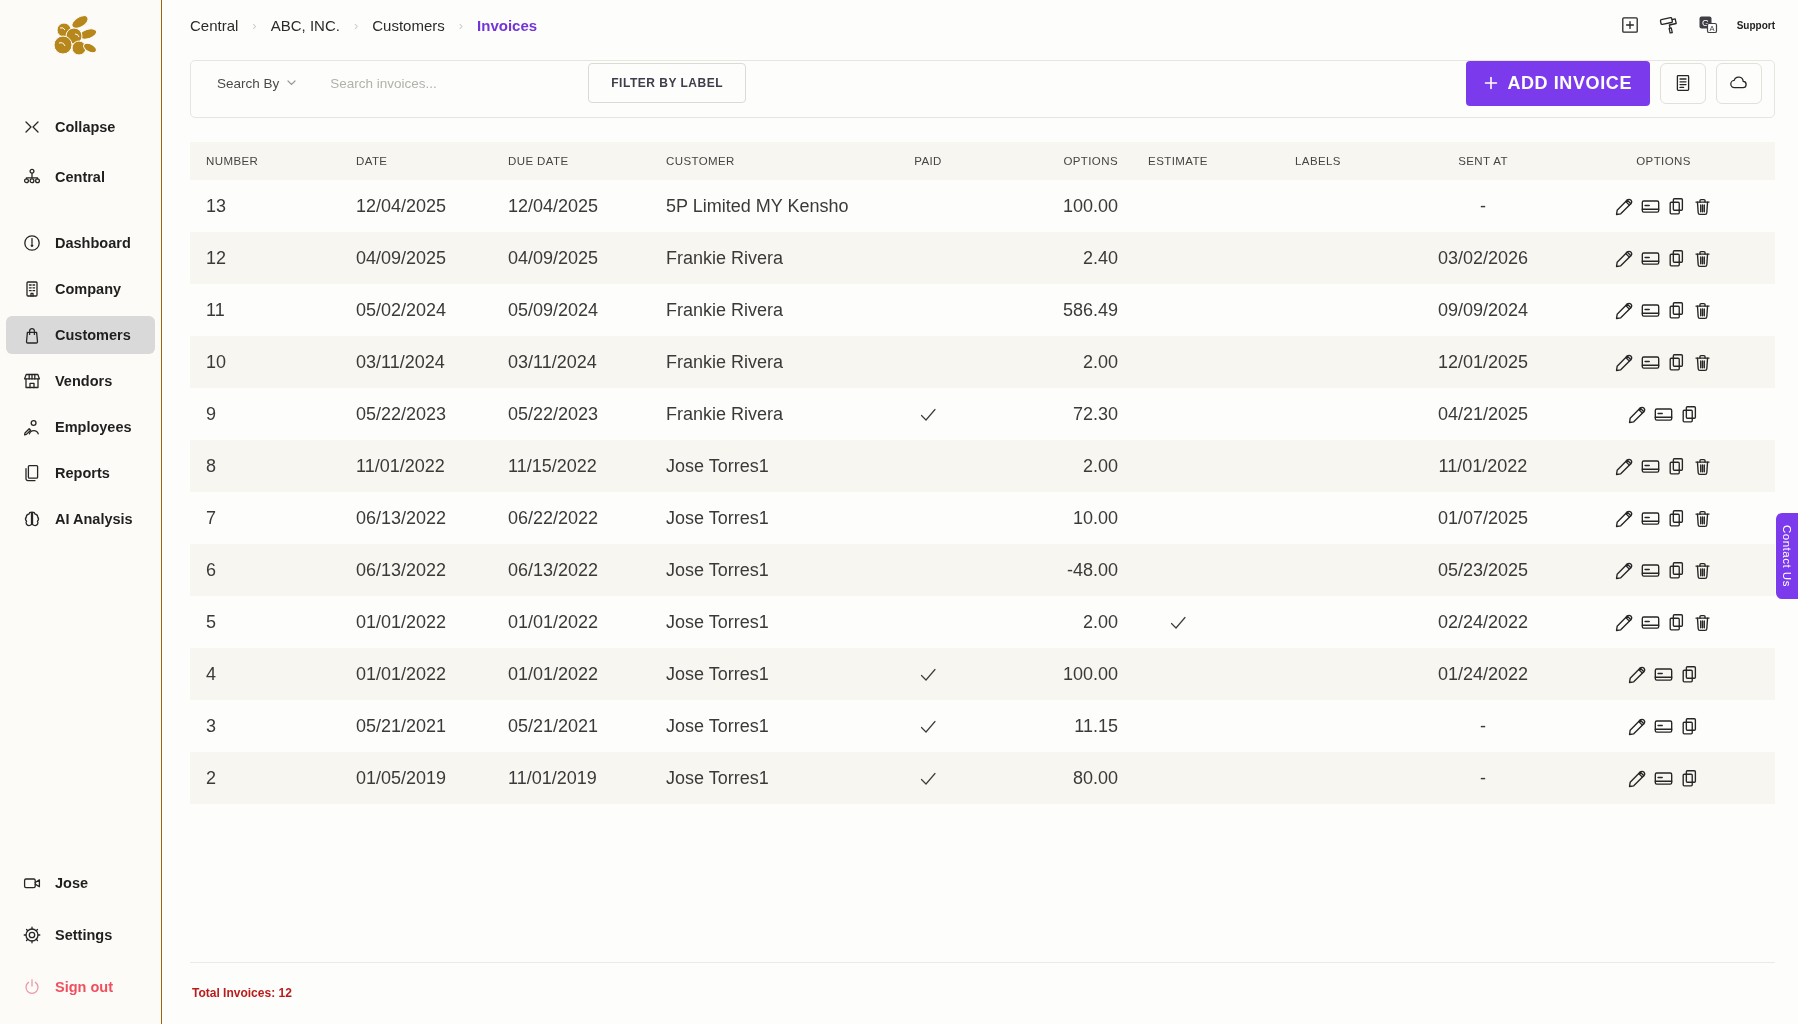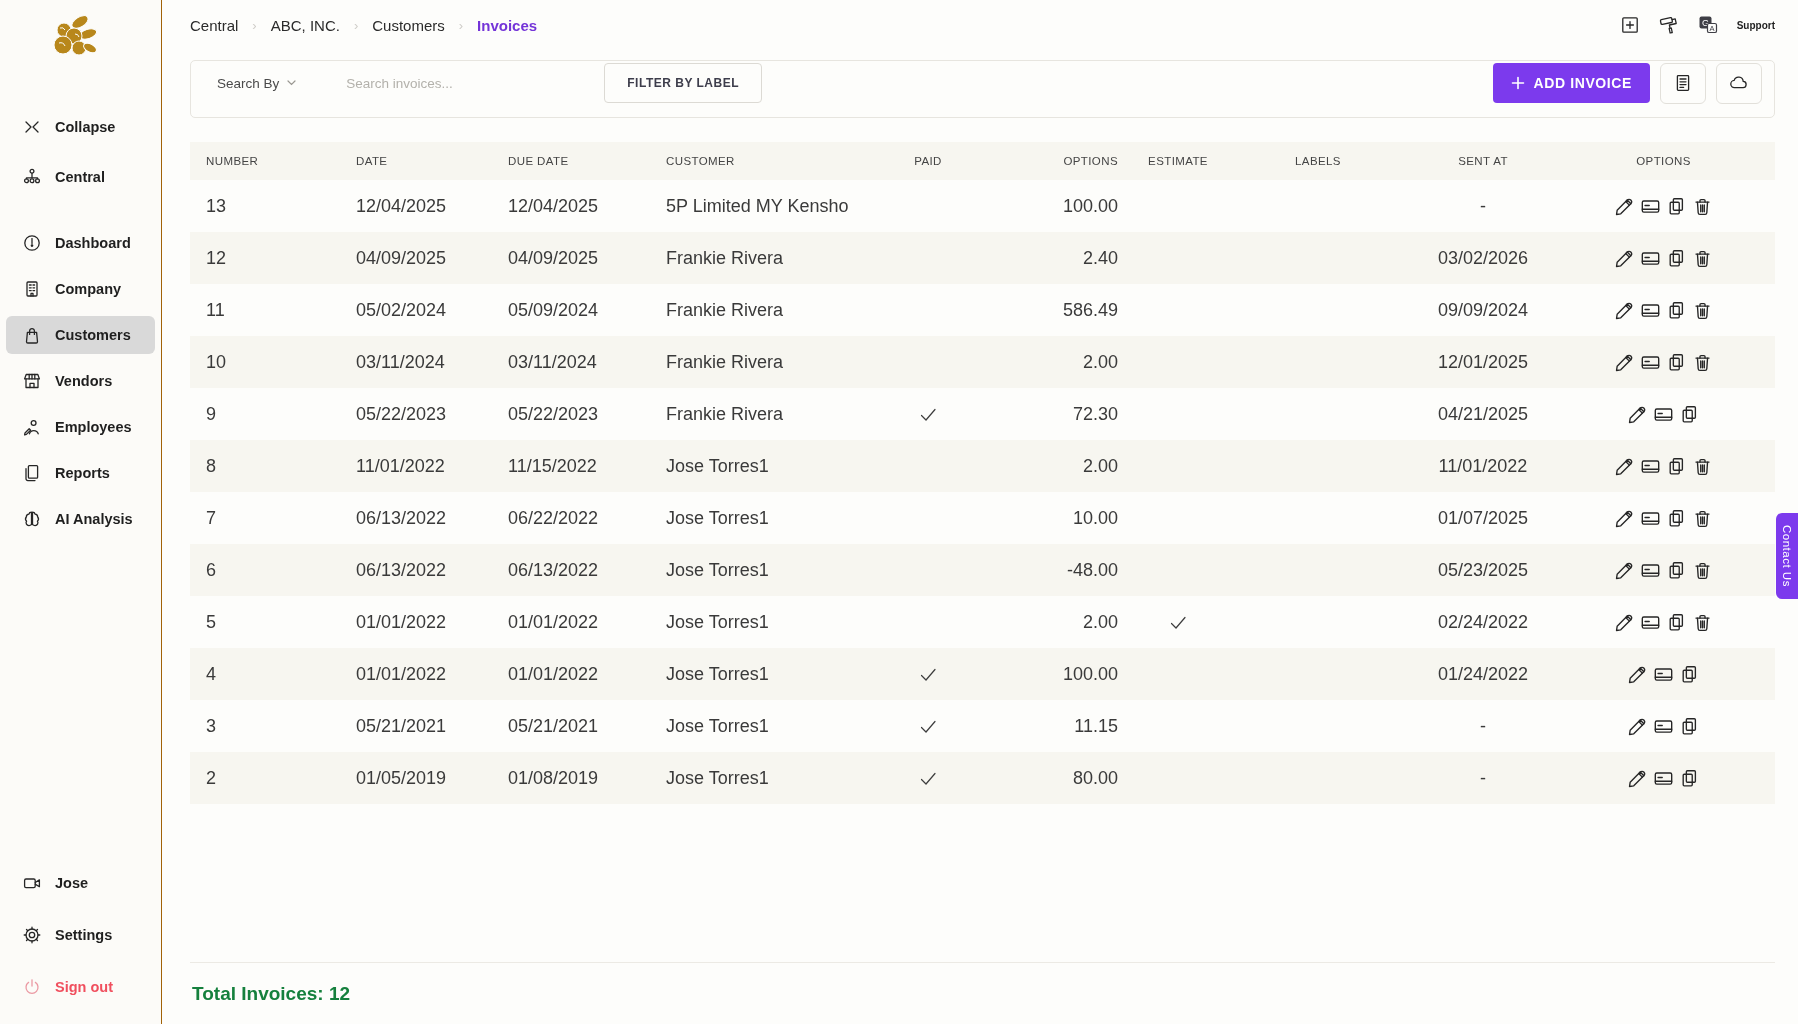--- a/index.html
+++ b/index.html
@@ -35,49 +35,49 @@
   .topbar-right { display:flex; align-items:center; gap:18px; }
   .top-icon { background:none; border:none; cursor:pointer; display:flex; align-items:center; }
   .support-label { font-size:10px; font-weight:600; color:#1f1f1f; cursor:pointer; }
 
   
   .toolbar-card { margin-top:10px; border:1px solid #e7e5df; border-radius:5px; background:#fdfdfb;
                   height:58px; display:flex; align-items:center; padding:0 12px 12px 26px; }
   .searchby { display:flex; align-items:center; gap:8px; cursor:pointer; }
   .searchby-label { font-size:13.5px; color:#4a4a4a; }
   .search-input { border:none; outline:none; background:transparent; font-size:13.5px; color:#404040;
-                  margin-left:50px; width:240px; font-family:"Liberation Sans", sans-serif; }
+                  margin-left:34px; width:240px; font-family:"Liberation Sans", sans-serif; }
   .search-input::placeholder { color:#b3b1ab; }
   .filter-btn { margin-left:18px; background:#fdfdfb; border:1px solid #dcdad4; border-radius:4px;
                 font-weight:700; font-size:12px; letter-spacing:.5px; color:#3d3d4b; padding:12px 22px;
                 cursor:pointer; font-family:"Liberation Sans", sans-serif; }
   .toolbar-right { margin-left:auto; display:flex; align-items:center; gap:10px; }
   .add-invoice-btn { background:#7c3aed; color:#ffffff; border:none; border-radius:4px; display:flex;
-                     align-items:center; gap:9px; font-weight:700; font-size:14px; letter-spacing:.6px;
+                     align-items:center; gap:9px; font-weight:700; font-size:18px; letter-spacing:.6px;
                      padding:12px 18px; cursor:pointer; font-family:"Liberation Sans", sans-serif; }
   .tool-icon-btn { width:46px; height:41px; background:#fdfdfb; border:1px solid #e2e0da; border-radius:6px;
                    display:flex; align-items:center; justify-content:center; cursor:pointer; }
 
   
   .table { margin-top:24px; flex:0 0 auto; }
   .grid { display:grid; grid-template-columns:150px 152px 158px 212px 100px 140px 120px 160px 170px 1fr;
           align-items:center; padding:0 16px; }
   .thead { height:38px; background:#f7f6f0; font-size:11.5px; font-weight:400; letter-spacing:.4px;
            color:#454545; }
   .trow { height:52px; font-size:18px; color:#3a3a3a; background:#fdfdfb; }
   #table-body .trow:nth-child(even) { background:#f7f6f0; }
   .cell {}
   .ta-c { text-align:center; }
   .ta-r { text-align:right; }
   .c-opts { display:flex; justify-content:center; align-items:center; gap:3px; }
   .opt-btn { background:none; border:none; cursor:pointer; padding:1px; display:flex; align-items:center; }
   .check-svg { display:inline-block; vertical-align:middle; }
 
   .table-footer { margin-top:auto; border-top:1px solid #eceae4; padding:20px 2px 0 2px; height:62px; }
-  .total-label { font-size:19px; font-weight:700; color:#15803d; }
+  .total-label { font-size:12px; font-weight:700; color:#b91c1c; }
 
   
   .contact-tab { position:absolute; right:0; top:513px; width:22px; height:86px; background:#7c3aed;
                  border-radius:6px 0 0 6px; display:flex; align-items:center; justify-content:center;
                  cursor:pointer; }
   .contact-tab span { writing-mode:vertical-rl; color:#ffffff; font-size:11.5px; letter-spacing:.5px; }
 </style>
 </head>
 <body>
 
@@ -789,21 +789,21 @@
           <rect class="icon-stroke" x="7" y="2.6" width="8.6" height="11" rx="1"></rect>
           <rect class="icon-stroke" x="4" y="6" width="8.6" height="11" rx="1"></rect>
         </svg>
       </button>
 
     </div>
   </div>
           <div class="grid trow">
     <div class="cell">2</div>
     <div class="cell">01/05/2019</div>
-    <div class="cell">01/08/2019</div>
+    <div class="cell">11/01/2019</div>
     <div class="cell">Jose Torres1</div>
     <div class="cell ta-c">
       <svg class="check-svg" width="20" height="16" viewBox="0 0 20 16">
         <path d="M3.5 8.5 l4.5 4.5 L17 2.5" fill="none" stroke="#3d3d3d" stroke-width="1.2" stroke-linecap="round"></path>
       </svg>
     </div>
     <div class="cell ta-r">80.00</div>
     <div class="cell ta-c">
       <svg class="check-svg" width="20" height="16" viewBox="0 0 20 16" style="visibility: hidden;">
         <path d="M3.5 8.5 l4.5 4.5 L17 2.5" fill="none" stroke="#3d3d3d" stroke-width="1.2" stroke-linecap="round"></path>

